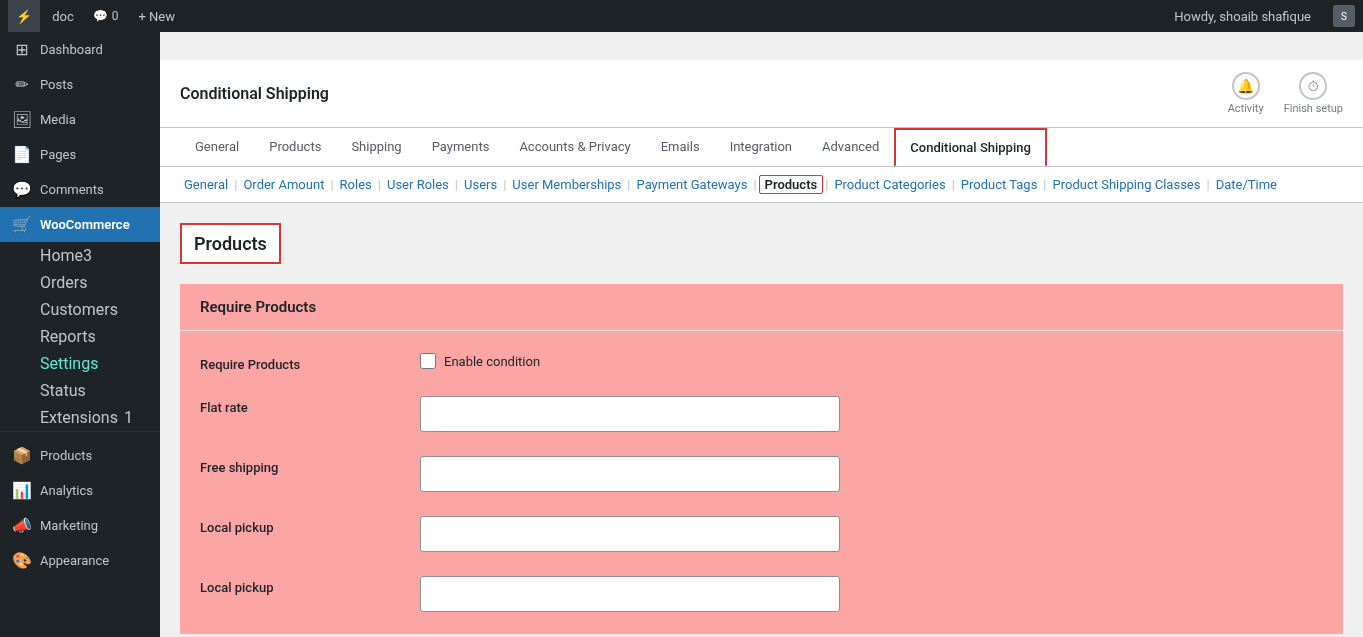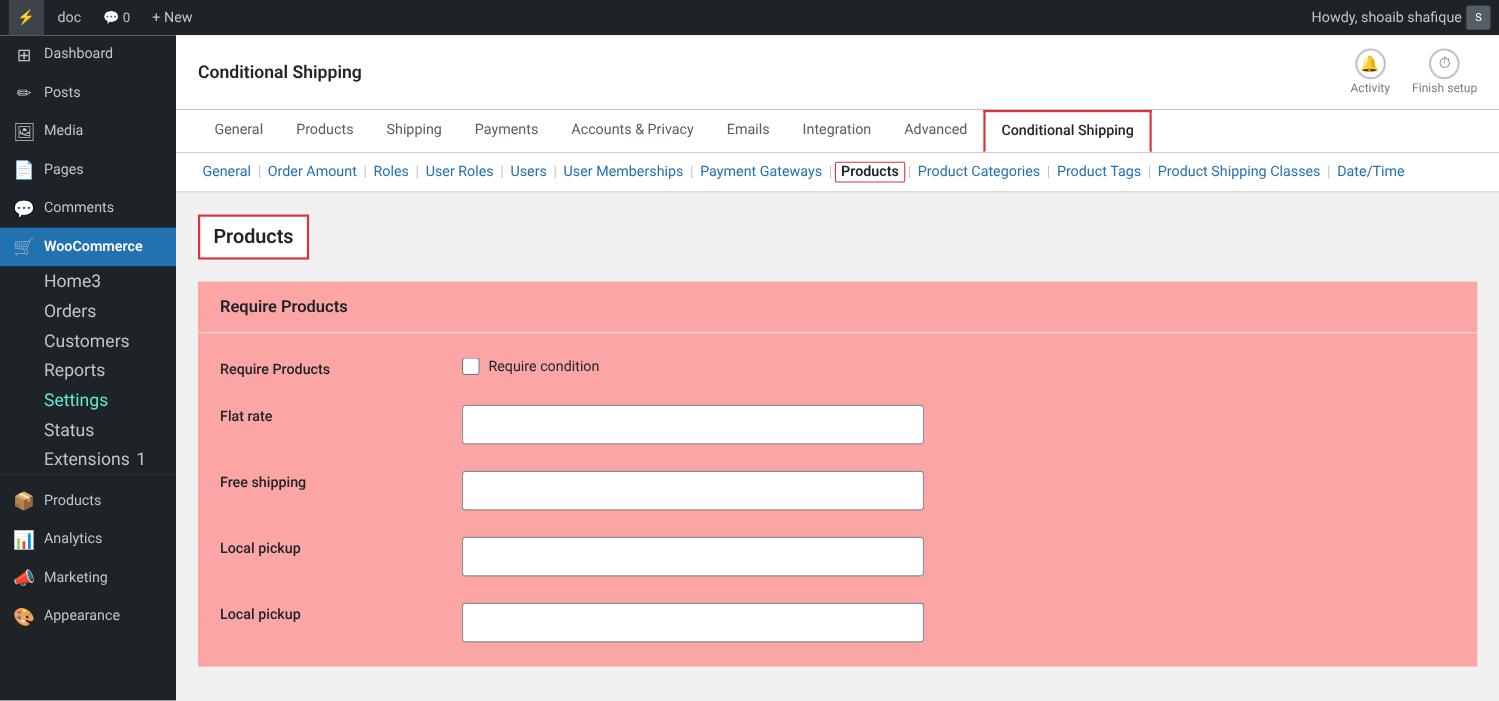--- a/index.html
+++ b/index.html
@@ -19,21 +19,21 @@
       color: #c3c4c7;
       font-size: 13px;
       padding: 0 8px;
       height: 32px;
       display: flex;
       align-items: center;
       gap: 4px;
       cursor: pointer;
     }
     .adminbar-logo { background: #3c434a; }
-    .adminbar-right { margin-left: auto; color: #c3c4c7; font-size: 13px; display: flex; align-items: center; gap: 4px; }
+    .adminbar-right { margin-left: auto; color: #c3c4c7; font-size: 13px; display: flex; align-items: center; gap: 22px; }
     .adminbar-avatar { width: 22px; height: 22px; background: #555d66; border-radius: 2px; display: inline-flex; align-items: center; justify-content: center; color: #fff; font-size: 10px; }
     .comment-badge {
       background: transparent;
       color: #c3c4c7;
       font-size: 12px;
     }
 
     
     .layout { display: flex; flex: 1; overflow: hidden; }
 
@@ -69,20 +69,21 @@
       font-size: 13px;
       font-weight: 600;
     }
     .woo-header .icon { font-size: 16px; }
 
     
     .main-content {
       flex: 1;
       overflow-y: auto;
       background: #f0f0f1;
+      margin-top: 28px;
     }
 
     
     .page-header {
       background: #fff;
       border-bottom: 1px solid #c3c4c7;
       padding: 12px 20px;
       display: flex;
       align-items: center;
       justify-content: space-between;
@@ -377,21 +378,21 @@
       <div class="section-heading">Products</div>
 
       <div class="form-section">
         <div class="form-section-title">Require Products</div>
 
         <div class="form-row">
           <div class="form-label">Require Products</div>
           <div class="form-control">
             <div class="checkbox-row">
               <input type="checkbox" id="enable-condition" style="">
-              <label class="checkbox-label" for="enable-condition">Require condition</label>
+              <label class="checkbox-label" for="enable-condition">Enable condition</label>
             </div>
           </div>
         </div>
 
         <div class="form-row">
           <div class="form-label">Flat rate</div>
           <div class="form-control">
             <input type="text" class="form-input" value="" style="">
           </div>
         </div>

